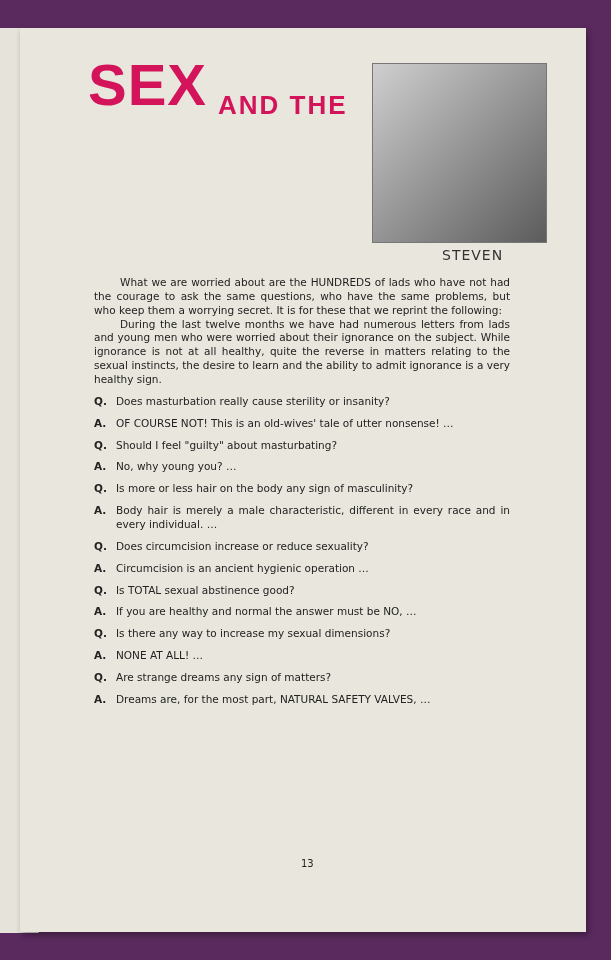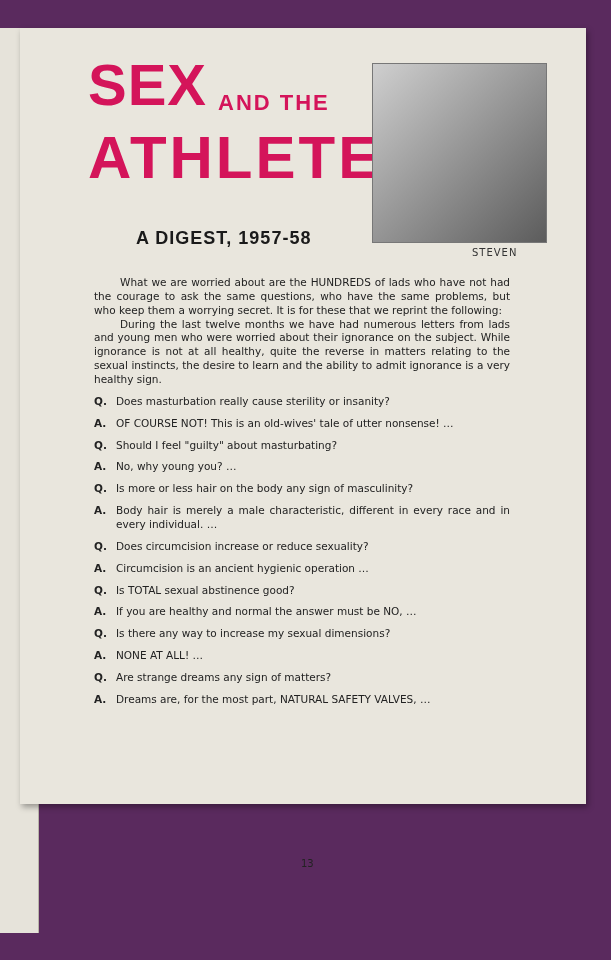--- a/index.html
+++ b/index.html
@@ -7,52 +7,52 @@
       width: 611px; height: 960px; overflow: hidden;
       background: #5a2a5e;
       font-family: "DejaVu Sans", sans-serif;
       position: relative;
     }
     .left-page {
       position: absolute; left: 0; top: 28px; width: 38px; height: 905px;
       background: #e6e3da; border-right: 1px solid #b9b4a8;
     }
     .page {
-      position: absolute; left: 20px; top: 28px; width: 566px; height: 776px;
+      position: absolute; left: 20px; top: 28px; width: 566px; height: 904px;
       background: #e9e6dd;
       box-shadow: 2px 3px 6px rgba(0,0,0,0.35);
     }
     .title-sex {
       position: absolute; left: 68px; top: 28px;
       font-family: "Liberation Sans", sans-serif; font-weight: 700;
       color: #d4145a; font-size: 58px; letter-spacing: 1px; line-height: 1;
     }
     .title-and {
       position: absolute; left: 198px; top: 62px;
       font-family: "Liberation Sans", sans-serif; font-weight: 700;
-      color: #d4145a; font-size: 22px; letter-spacing: 2px;
+      color: #d4145a; font-size: 26px; letter-spacing: 2px;
     }
     .title-athlete {
       position: absolute; left: 68px; top: 100px;
       font-family: "Liberation Sans", sans-serif; font-weight: 700;
       color: #d4145a; font-size: 60px; letter-spacing: 3px; line-height: 1;
     }
     .subtitle {
       position: absolute; left: 116px; top: 200px;
       font-family: "Liberation Sans", sans-serif; font-weight: 700;
       color: #1a1a1a; font-size: 18px; letter-spacing: 1px;
     }
     .photo {
       position: absolute; left: 352px; top: 35px; width: 173px; height: 178px;
       background: linear-gradient(135deg, #cfcfcf, #8a8a8a 60%, #5c5c5c);
       border: 1px solid #777;
     }
     .photo-caption {
-      position: absolute; left: 452px; top: 219px;
-      font-size: 10px; color: #333; letter-spacing: 1px;
+      position: absolute; left: 422px; top: 219px;
+      font-size: 14px; color: #333; letter-spacing: 1px;
     }
     .body-text {
       position: absolute; left: 74px; top: 248px; width: 416px;
       font-size: 10.5px; line-height: 1.32; color: #222;
       text-align: justify;
     }
     .body-text p { margin: 0; text-indent: 26px; }
     .qa { margin-top: 8px; display: flex; }
     .qa .tag { width: 22px; font-weight: 700; flex: none; }
     .qa .txt { flex: 1; }
@@ -61,22 +61,20 @@
     }
   </style>
 </head>
 <body>
 
 <div class="left-page"></div>
 
 <div class="page">
   <div class="title-sex">SEX</div>
   <div class="title-and">AND THE</div>
-  <div class="title-athlete">ATHLETE</div>
-  <div class="subtitle">A DIGEST, 1957-58</div>
 
   <div class="photo"></div>
   <div class="photo-caption">STEVEN</div>
 
   <div class="body-text">
     <p>What we are worried about are the HUNDREDS of lads who have not had the courage to ask the same questions, who have the same problems, but who keep them a worrying secret. It is for these that we reprint the following:</p>
     <p>During the last twelve months we have had numerous letters from lads and young men who were worried about their ignorance on the subject. While ignorance is not at all healthy, quite the reverse in matters relating to the sexual instincts, the desire to learn and the ability to admit ignorance is a very healthy sign.</p>
 
     <div class="qa">
         <span class="tag">Q.</span>

